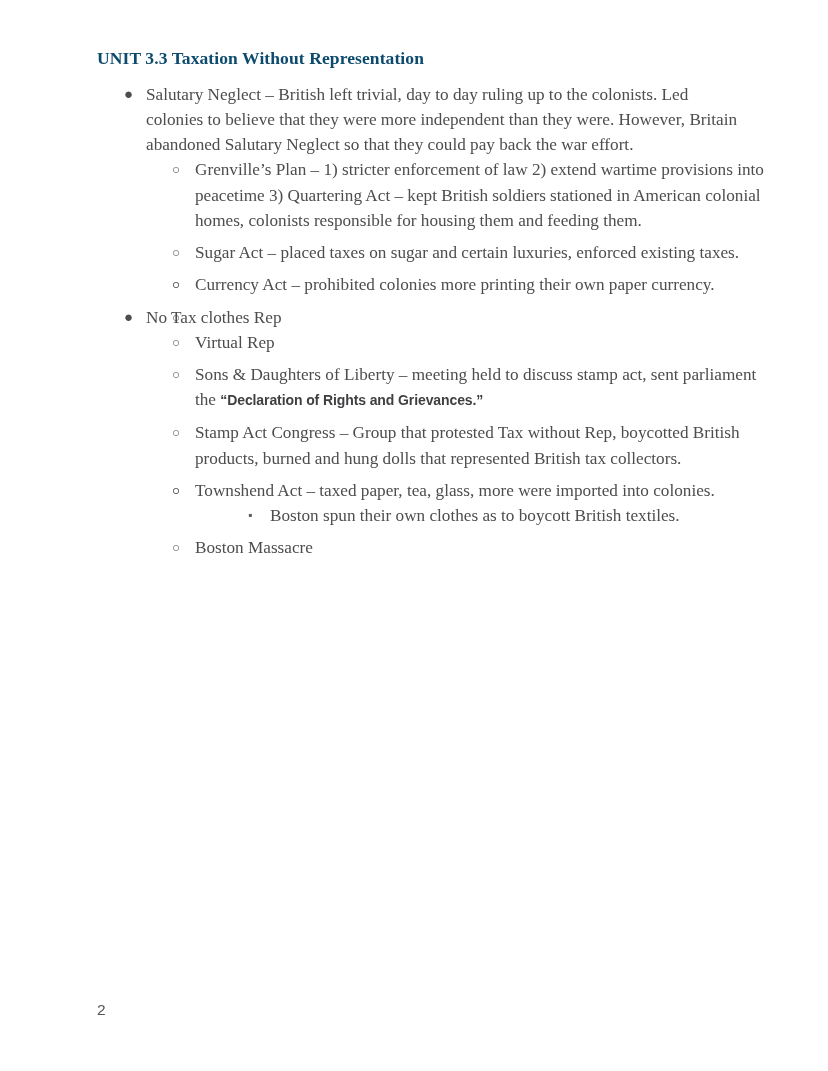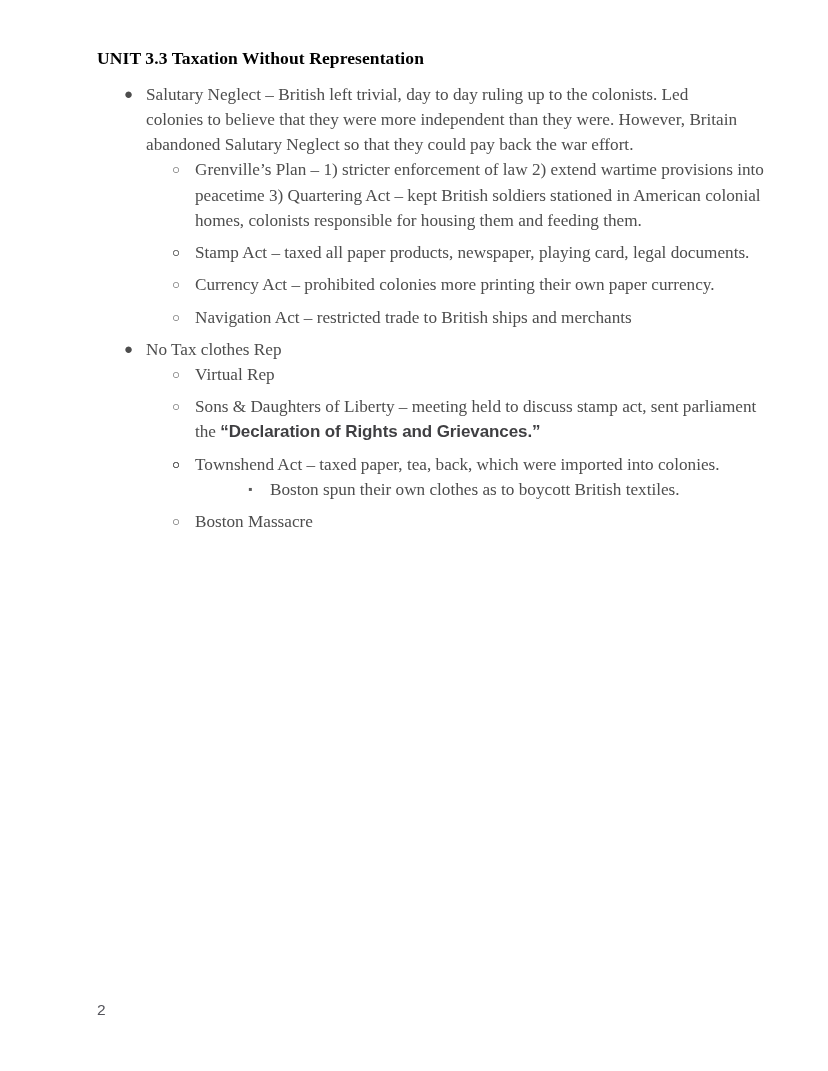--- a/index.html
+++ b/index.html
@@ -18,21 +18,21 @@
   }
   .doc-body {
     position: absolute;
     left: 97px;
     top: 48px;
     width: 650px;
   }
   .doc-title {
     font-size: 17.5px;
     font-weight: bold;
-    color: #000000;
+    color: #0c4a6e;
     letter-spacing: 0.1px;
     margin: 0 0 12px 0;
     line-height: 1.25;
   }
   ul.lvl {
     list-style: none;
     margin: 0;
     padding: 0;
   }
   li.item {
@@ -87,21 +87,21 @@
     line-height: 25.2px;
     font-size: 12px;
     color: #5a5a5a;
   }
   .l1 > li.item > ul.l2 { margin-left: 0px; }
   .l2 > li.item > ul.l3 { margin-left: 26px; }
 
   .strongq {
     font-weight: bold;
     font-family: "Liberation Sans", "DejaVu Sans", sans-serif;
-    font-size: 17px;
+    font-size: 14px;
     color: #3f3f42;
     letter-spacing: -0.1px;
   }
   .page-number {
     position: absolute;
     left: 97px;
     top: 1001px;
     font-size: 15.5px;
     font-family: "Liberation Sans", "DejaVu Sans", sans-serif;
     color: #53535a;
@@ -122,32 +122,31 @@
         <span class="marker">●</span>
         <span>Salutary Neglect – British left trivial, day to day ruling up to the colonists. Led colonies to believe that they were more independent than they were. However, Britain abandoned Salutary Neglect so that they could pay back the war effort.</span>
 
         <ul class="lvl l2">
           <li class="item">
             <span class="marker">○</span>
             <span>Grenville’s Plan – 1) stricter enforcement of law 2) extend wartime provisions into peacetime 3) Quartering Act – kept British soldiers stationed in American colonial homes, colonists responsible for housing them and feeding them.</span>
           </li>
           <li class="item">
             <span class="marker">○</span>
+            <span>Sugar Act – placed taxes on sugar and certain luxuries, enforced existing taxes.</span>
           </li>
           <li class="item">
             <span class="marker">○</span>
-            <span>Stamp Act – taxed all paper products, newspaper, playing card, legal documents.</span>
           </li>
           <li class="item">
             <span class="marker">○</span>
             <span>Currency Act – prohibited colonies more printing their own paper currency.</span>
           </li>
           <li class="item">
             <span class="marker">○</span>
-            <span>Navigation Act – restricted trade to British ships and merchants</span>
           </li>
         </ul>
       </li>
 
       <li class="item">
         <span class="marker">●</span>
         <span>No Tax clothes Rep</span>
 
         <ul class="lvl l2">
 
@@ -156,29 +155,30 @@
             <span>Virtual Rep</span>
           </li>
 
           <li class="item">
             <span class="marker">○</span>
             <span>Sons &amp; Daughters of Liberty – meeting held to discuss stamp act, sent parliament the </span><span class="strongq">“Declaration of Rights and Grievances.”</span>
           </li>
 
           <li class="item">
             <span class="marker">○</span>
+            <span>Stamp Act Congress – Group that protested Tax without Rep, boycotted British products, burned and hung dolls that represented British tax collectors.</span>
           </li>
 
           <li class="item">
             <span class="marker">○</span>
           </li>
 
           <li class="item">
             <span class="marker">○</span>
-            <span>Townshend Act – taxed paper, tea, back, which were imported into colonies.</span>
+            <span>Townshend Act – taxed paper, tea, glass, more were imported into colonies.</span>
 
             <ul class="lvl l3">
               <li class="item">
                 <span class="marker">▪</span>
                 <span>Boston spun their own clothes as to boycott British textiles.</span>
               </li>
             </ul>
           </li>
 
           <li class="item">

